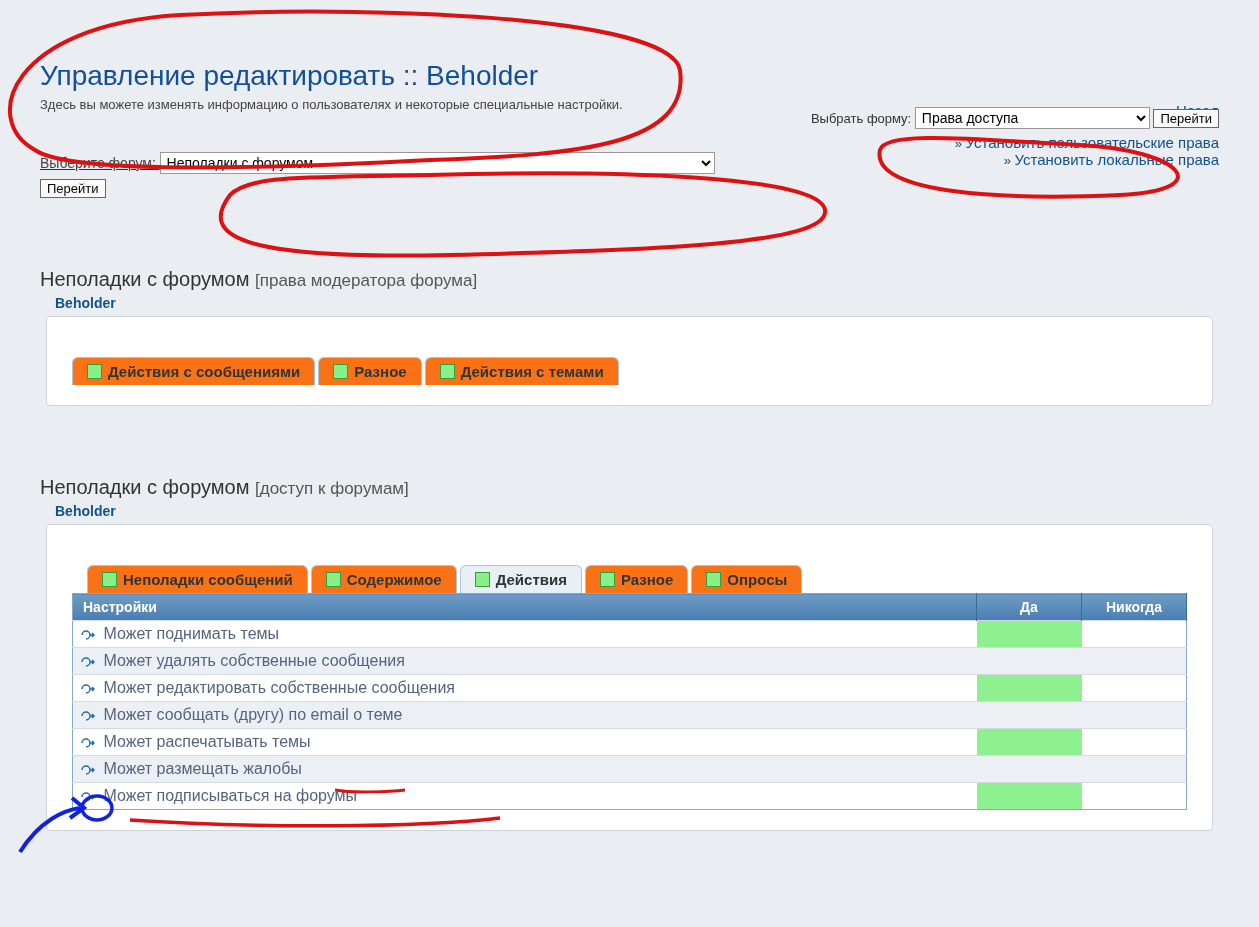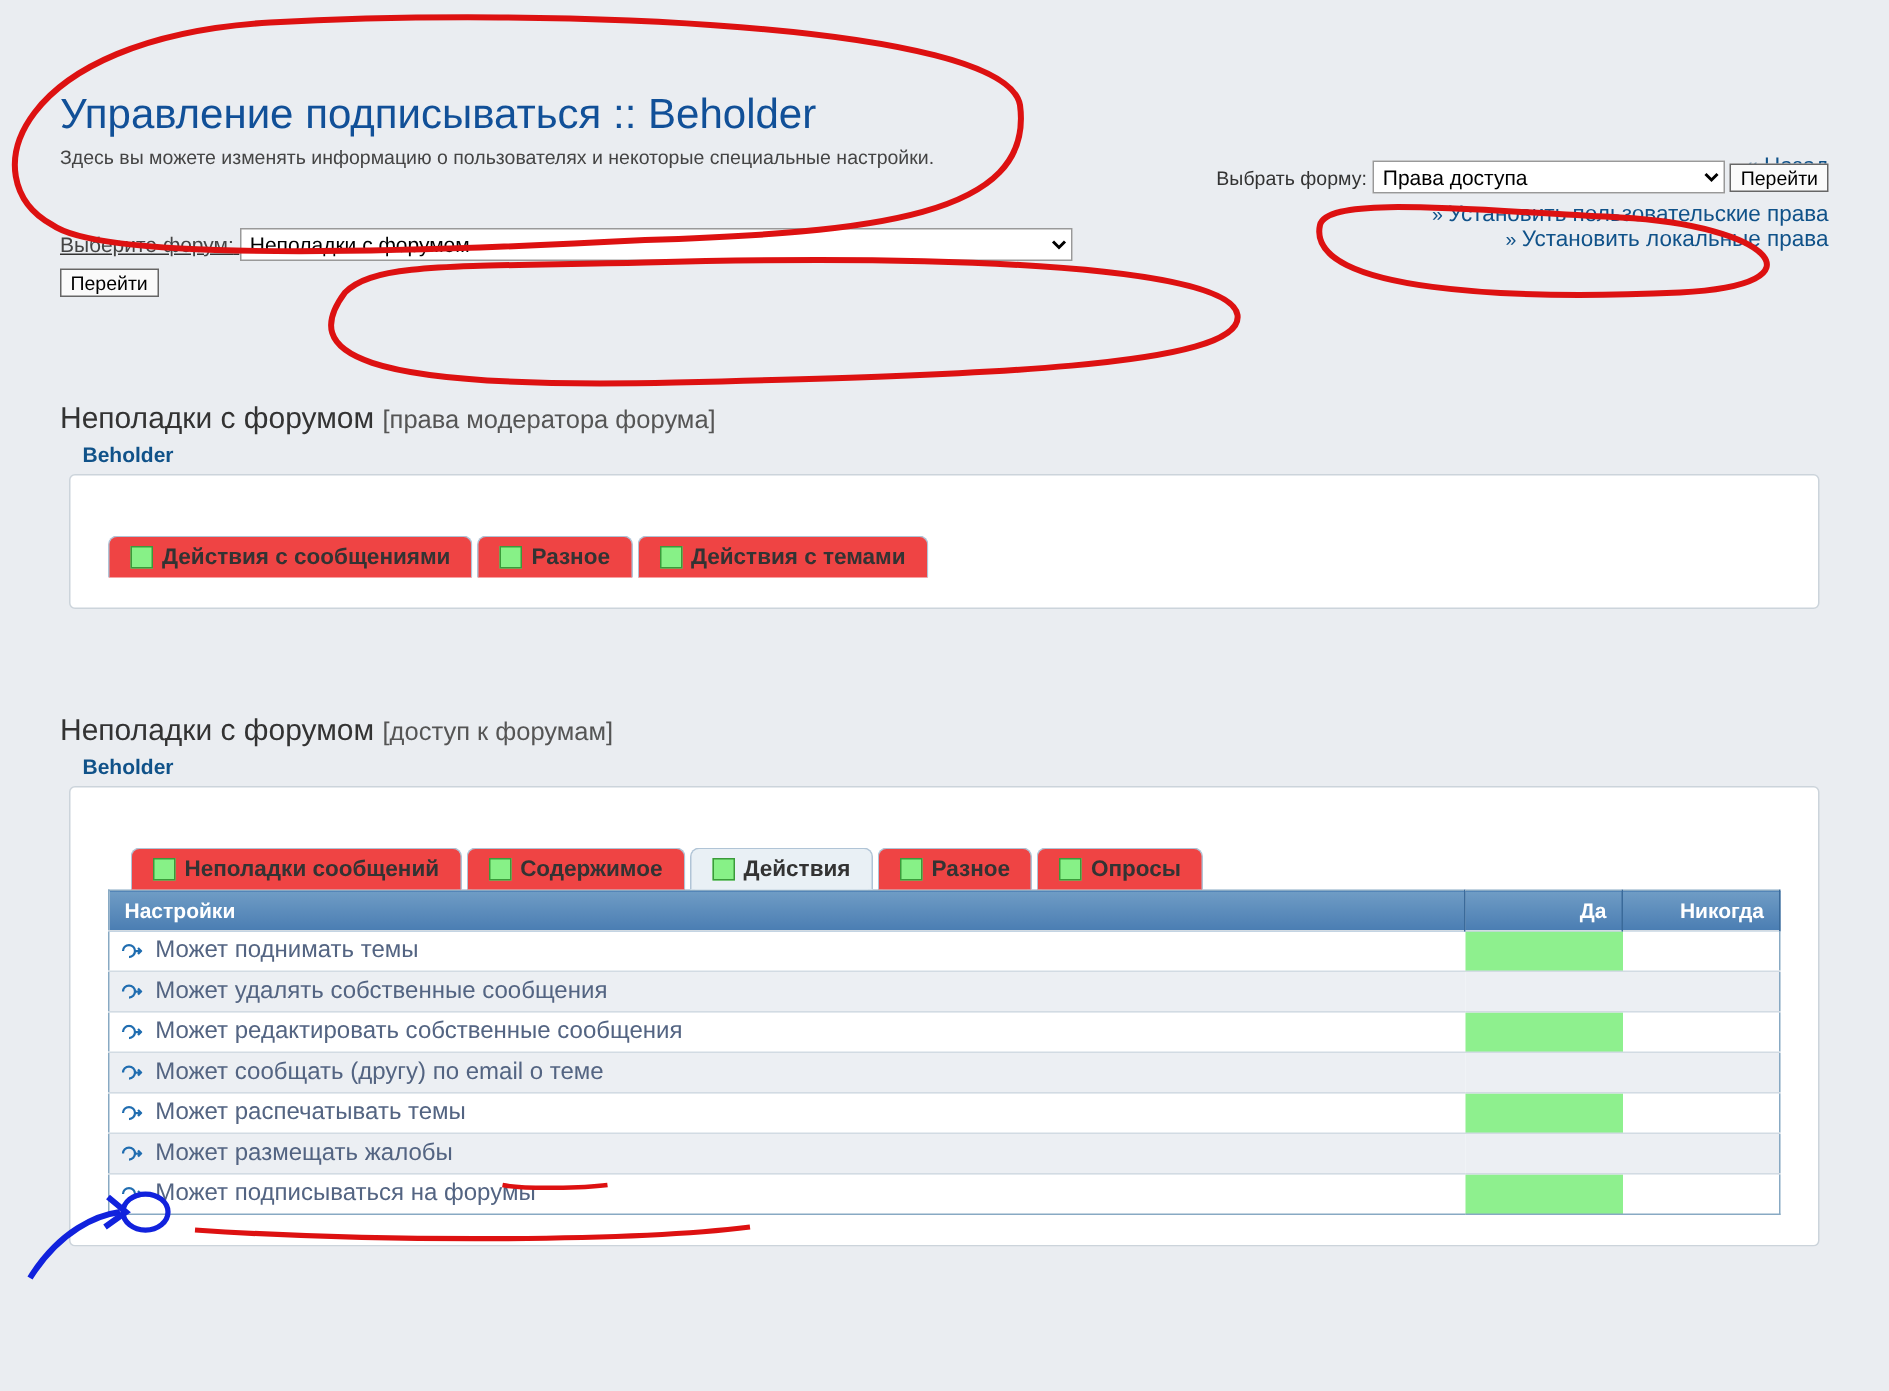--- a/index.html
+++ b/index.html
@@ -85,21 +85,21 @@
   }
   .panel {
     background: #fff;
     border: 1px solid #ccd4db;
     border-radius: 4px;
     padding: 40px 25px 20px 25px;
     margin: 0 6px;
   }
   .tabrow { display: flex; gap: 3px; flex-wrap: wrap; }
   .tab {
-    background: #ef4444;
+    background: #f97316;
     border: 1px solid #b0c4d6;
     border-bottom: none;
     border-radius: 6px 6px 0 0;
     padding: 5px 14px;
     display: flex;
     align-items: center;
     gap: 6px;
     color: #333;
     font-size: 15px;
     font-weight: bold;
@@ -126,21 +126,21 @@
     background: linear-gradient(#6f9cc5,#4a7db2);
     color: #fff;
     font-family: "Trebuchet MS",Verdana,sans-serif;
     font-size: 14px;
     padding: 5px 10px;
     text-align: left;
     border-right: 1px solid #3a6a9a;
   }
   .perm-table th.col-yes, .perm-table th.col-never {
     width: 105px;
-    text-align: right;
+    text-align: center;
   }
   .perm-table td {
     padding: 4px 8px;
     border-top: 1px solid #d2dbe3;
     color: #536482;
     font-size: 16px;
   }
   .perm-table tr.alt td { background: #eceff3; }
   .perm-table td.cell-yes { background: #8ef08e; text-align:center; }
   .perm-table td.cell-never { background: #fff; }
@@ -150,21 +150,21 @@
     top: 0; left: 0;
     pointer-events: none;
     z-index: 50;
   }
 </style>
 </head>
 <body>
 
 <div class="back-link">« Назад</div>
 
-<h1>Управление подписываться :: Beholder</h1>
+<h1>Управление редактировать :: Beholder</h1>
 <div class="subdesc">Здесь вы можете изменять информацию о пользователях и некоторые специальные настройки.</div>
 
 <div class="select-row">
   <div class="right-form">
     <div class="line">
       <span>Выбрать форму:</span>
       <select style="width:235px;"><option>Права доступа</option></select>
       <button class="btn">Перейти</button>
     </div>
     <div class="right-links">

